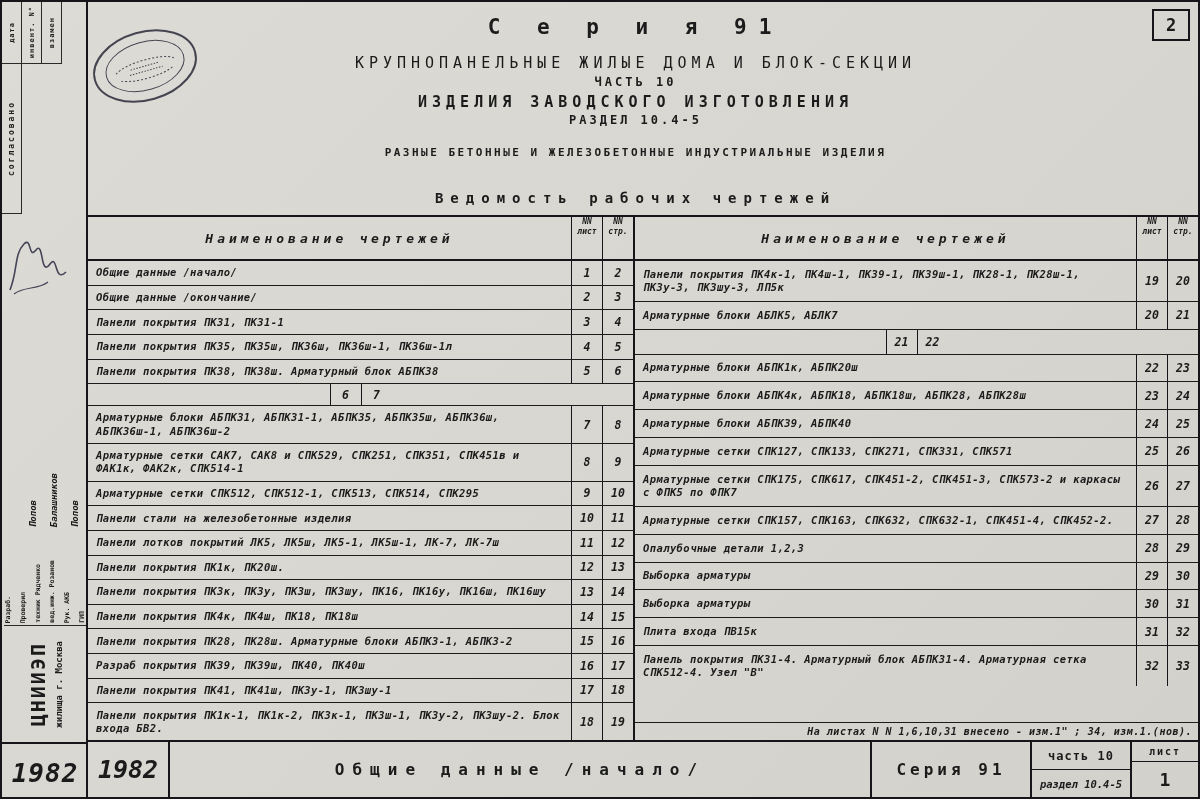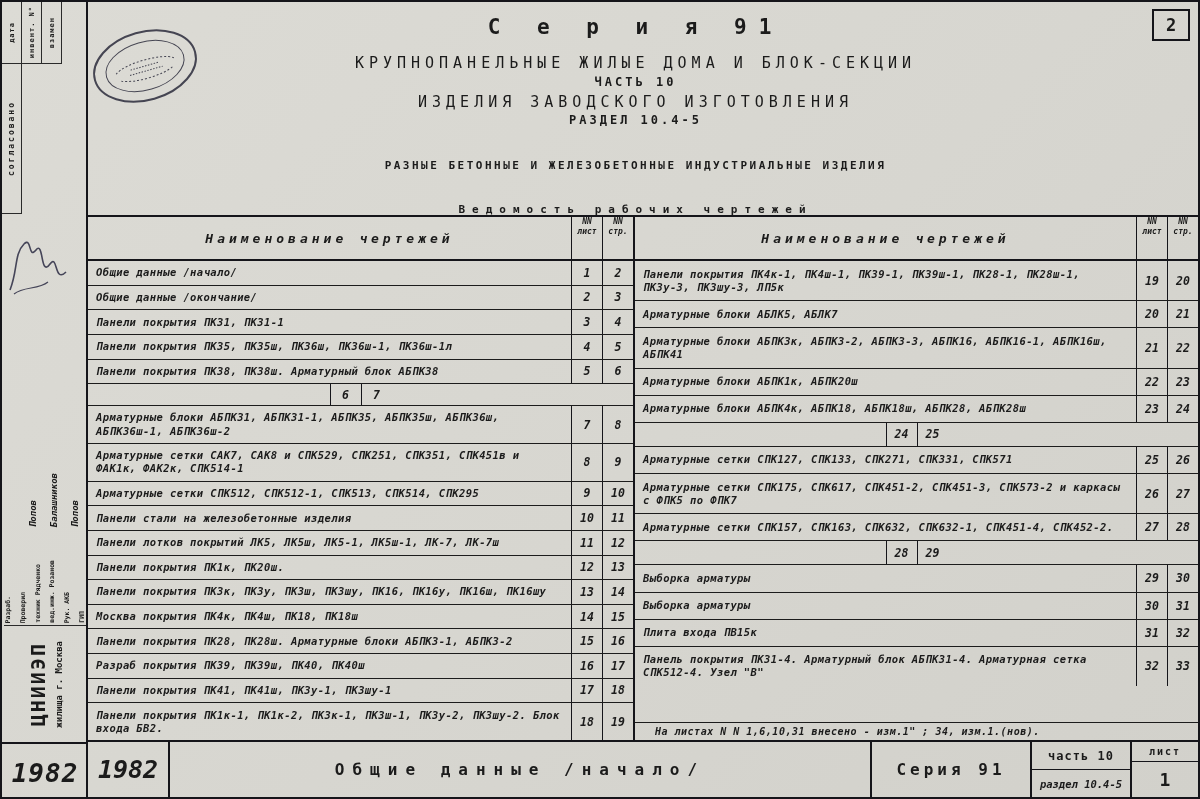--- a/index.html
+++ b/index.html
@@ -30,40 +30,40 @@
   .squiggle{position:absolute;left:2px;top:218px;width:70px;height:78px;opacity:.8;}
 
   
   .stamp{position:absolute;left:88px;top:26px;width:110px;height:76px;transform:rotate(-16deg);opacity:.85;}
 
   
   .header{position:absolute;left:86px;right:15px;top:0;height:265px;text-align:center;}
   .h-series{margin-top:13px;font-size:21px;font-weight:700;letter-spacing:12px;}
   .h-line1{margin-top:15px;font-size:15px;font-weight:400;letter-spacing:5px;}
   .h-line2{margin-top:3px;font-size:12px;font-weight:700;letter-spacing:3px;}
-  .h-line3{margin-top:4px;font-size:15px;font-weight:400;letter-spacing:5px;}
+  .h-line3{margin-top:4px;font-size:15px;font-weight:700;letter-spacing:5px;}
   .h-line4{margin-top:2px;font-size:12px;font-weight:700;letter-spacing:3px;}
-  .h-line5{margin-top:32px;font-size:11px;font-weight:700;letter-spacing:2.5px;}
-  .h-table-title{margin-top:31px;font-size:11px;font-weight:700;letter-spacing:7px;}
+  .h-line5{margin-top:19px;font-size:11px;font-weight:700;letter-spacing:2.5px;}
+  .h-table-title{margin-top:31px;font-size:14px;font-weight:700;letter-spacing:7px;}
 
   
   .tablewrap{position:absolute;left:86px;right:0;top:213px;bottom:57px;border-top:2px solid #15151a;display:flex;box-sizing:border-box;}
   .half{flex:1;display:flex;flex-direction:column;box-sizing:border-box;min-width:0;font-style:italic;}
   .half.left{flex:0 0 545px;}
   .half.right{border-left:2.5px solid #15151a;}
   .thead{flex:0 0 44px;display:flex;border-bottom:2px solid #15151a;box-sizing:border-box;}
   .thead .name{flex:1;display:flex;align-items:center;justify-content:center;font-size:13px;font-weight:700;letter-spacing:4px;}
   .numhead{flex:0 0 31px;border-left:1.5px solid #15151a;display:flex;flex-direction:column;align-items:center;justify-content:flex-start;font-size:8px;font-weight:700;line-height:1.3;box-sizing:border-box;}
   .rows{flex:1;display:flex;flex-direction:column;}
   .trow{flex:1 1 auto;display:flex;box-sizing:border-box;min-height:22px;}
   .trow + .trow{border-top:1.5px solid #1c1c1c;justify-content:center;}
   .cell{box-sizing:border-box;}
   .cell.name{flex:1;padding:2px 5px 2px 8px;font-size:10.5px;font-weight:700;letter-spacing:.4px;display:flex;align-items:center;line-height:1.25;min-width:0;}
   .cell.num{flex:0 0 31px;border-left:1.5px solid #15151a;display:flex;align-items:center;justify-content:center;font-size:11.5px;font-weight:700;}
-  .noterow{flex:0 0 auto;border-top:1.5px solid #1c1c1c;font-size:10px;font-weight:700;text-align:left;padding:3px 20px;letter-spacing:.5px;margin-top:36px;}
+  .noterow{flex:0 0 auto;border-top:1.5px solid #1c1c1c;font-size:10px;font-weight:700;text-align:right;padding:3px 6px;letter-spacing:.5px;margin-top:36px;}
 
   
   .titleblock{position:absolute;left:86px;right:0;bottom:0;height:57px;border-top:2px solid #15151a;display:flex;box-sizing:border-box;background:transparent;}
   .tb-cell{border-right:2px solid #15151a;box-sizing:border-box;display:flex;align-items:center;justify-content:center;}
   .tb-year{flex:0 0 82px;font-size:25px;font-weight:700;font-style:italic;}
   .tb-title{flex:1;font-size:16px;font-weight:700;letter-spacing:8px;}
   .tb-series{flex:0 0 160px;font-size:16px;font-weight:700;letter-spacing:4px;}
   .tb-part{flex:0 0 100px;flex-direction:column;padding:0;}
   .tb-part .row1{width:100%;flex:1;display:flex;align-items:center;justify-content:center;font-size:12px;font-weight:700;border-bottom:1.5px solid #15151a;box-sizing:border-box;letter-spacing:1px;}
   .tb-part .row2{width:100%;flex:1;display:flex;align-items:center;justify-content:center;font-size:10.5px;font-weight:700;font-style:italic;}
@@ -229,21 +229,21 @@
             <div class="cell num">13</div>
           </div>
 
           <div class="trow">
             <div class="cell name">Панели  покрытия  ПК3к, ПК3у, ПК3ш, ПК3шу, ПК16, ПК16у, ПК16ш, ПК16шу</div>
             <div class="cell num">13</div>
             <div class="cell num">14</div>
           </div>
 
           <div class="trow">
-            <div class="cell name">Москва  покрытия  ПК4к, ПК4ш, ПК18, ПК18ш</div>
+            <div class="cell name">Панели  покрытия  ПК4к, ПК4ш, ПК18, ПК18ш</div>
             <div class="cell num">14</div>
             <div class="cell num">15</div>
           </div>
 
           <div class="trow">
             <div class="cell name">Панели  покрытия  ПК28, ПК28ш. Арматурные блоки АБПК3-1, АБПК3-2</div>
             <div class="cell num">15</div>
             <div class="cell num">16</div>
           </div>
 
@@ -287,38 +287,38 @@
             <div class="cell num">20</div>
           </div>
 
           <div class="trow">
             <div class="cell name">Арматурные  блоки  АБЛК5, АБЛК7</div>
             <div class="cell num">20</div>
             <div class="cell num">21</div>
           </div>
 
           <div class="trow">
-            <div class="cell name">Арматурные  блоки  АБПК3к, АБПК3-2, АБПК3-3, АБПК16, АБПК16-1, АБПК16ш, АБПК41</div>
             <div class="cell num">21</div>
             <div class="cell num">22</div>
           </div>
 
           <div class="trow">
             <div class="cell name">Арматурные  блоки  АБПК1к, АБПК20ш</div>
             <div class="cell num">22</div>
             <div class="cell num">23</div>
           </div>
 
           <div class="trow">
             <div class="cell name">Арматурные  блоки  АБПК4к, АБПК18, АБПК18ш, АБПК28, АБПК28ш</div>
             <div class="cell num">23</div>
             <div class="cell num">24</div>
           </div>
 
           <div class="trow">
+            <div class="cell name">Арматурные  блоки  АБПК39, АБПК40</div>
             <div class="cell num">24</div>
             <div class="cell num">25</div>
           </div>
 
           <div class="trow">
             <div class="cell name">Арматурные  сетки  СПК127, СПК133, СПК271, СПК331, СПК571</div>
             <div class="cell num">25</div>
             <div class="cell num">26</div>
           </div>
 
@@ -328,20 +328,21 @@
             <div class="cell num">27</div>
           </div>
 
           <div class="trow">
             <div class="cell name">Арматурные  сетки  СПК157, СПК163, СПК632, СПК632-1, СПК451-4, СПК452-2.</div>
             <div class="cell num">27</div>
             <div class="cell num">28</div>
           </div>
 
           <div class="trow">
+            <div class="cell name">Опалубочные  детали  1,2,3</div>
             <div class="cell num">28</div>
             <div class="cell num">29</div>
           </div>
 
           <div class="trow">
             <div class="cell name">Выборка  арматуры</div>
             <div class="cell num">29</div>
             <div class="cell num">30</div>
           </div>
 

